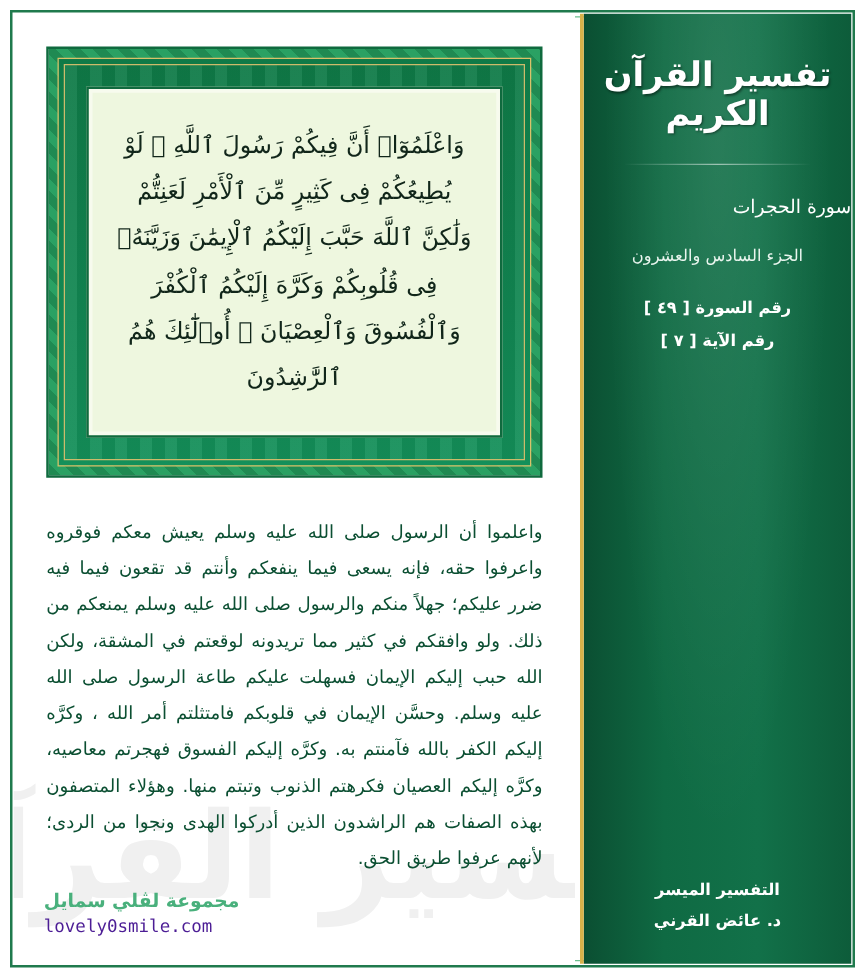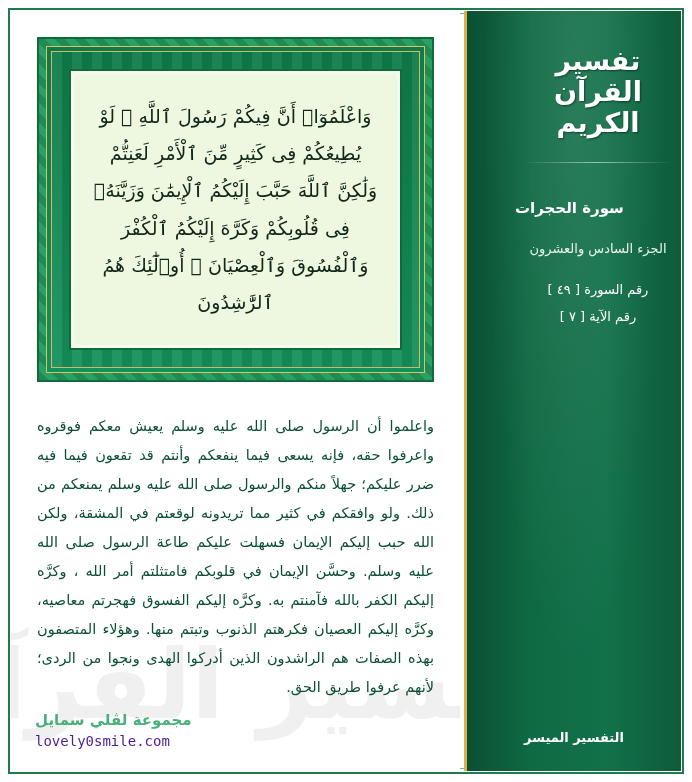--- a/index.html
+++ b/index.html
@@ -48,61 +48,60 @@
     box-sizing: border-box;
     background: linear-gradient(to left, #0d5c3a 0%, #127149 35%, #0f6a43 70%, #0b4f32 100%);
     border-left: 3px solid #d8b24a;
     overflow: hidden;
   }
   .sidebar-inner {
     position: absolute;
     inset: 0;
     background:
       radial-gradient(ellipse at 50% 12%, rgba(255,255,255,0.10), rgba(255,255,255,0) 60%);
-    padding-left: 48px;
   }
   .sidebar-title {
     margin-top: 34px;
     text-align: center;
     color: #ffffff;
     font-family: "DejaVu Sans", "Liberation Sans", sans-serif;
     font-size: 27px;
     font-weight: bold;
     letter-spacing: 0px;
     text-shadow: 1px 1px 2px rgba(0,0,0,0.45);
     direction: rtl;
   }
   .sidebar-sep {
     width: 150px;
     height: 1px;
     margin: 24px auto 0 auto;
     background: linear-gradient(to right, rgba(255,255,255,0), rgba(255,255,255,0.55), rgba(255,255,255,0));
   }
   .sura-name {
-    margin-top: 36px;
-    text-align: left;
+    margin-top: 24px;
+    text-align: right;
     color: #ffffff;
     font-size: 15px;
-    font-weight: bold;
+    font-weight: normal;
     direction: rtl;
   }
   .juz-name {
     margin-top: 24px;
     text-align: center;
     color: #e9f5ee;
     font-size: 13px;
     font-weight: normal;
     direction: rtl;
   }
   .meta-line {
     margin-top: 26px;
     text-align: center;
     color: #ffffff;
     font-size: 13px;
-    font-weight: normal;
+    font-weight: bold;
     direction: rtl;
   }
   .meta-line.second {
     margin-top: 12px;
   }
   .sidebar-footer {
     position: absolute;
     bottom: 26px;
     left: 0;
     right: 0;
@@ -263,16 +262,17 @@
     <div class="sidebar-inner">
       <div class="sidebar-title">تفسير القرآن الكريم</div>
       <div class="sidebar-sep"></div>
       <div class="sura-name">سورة الحجرات</div>
       <div class="juz-name">الجزء السادس والعشرون</div>
       <div class="meta-line">رقم السورة [ ٤٩ ]</div>
       <div class="meta-line second">رقم الآية [ ٧ ]</div>
 
       <div class="sidebar-footer">
         <div class="footer-l1">التفسير الميسر</div>
+        <div class="footer-l2">د. عائض القرني</div>
       </div>
     </div>
   </div>
 </div>
 
 </body></html>

